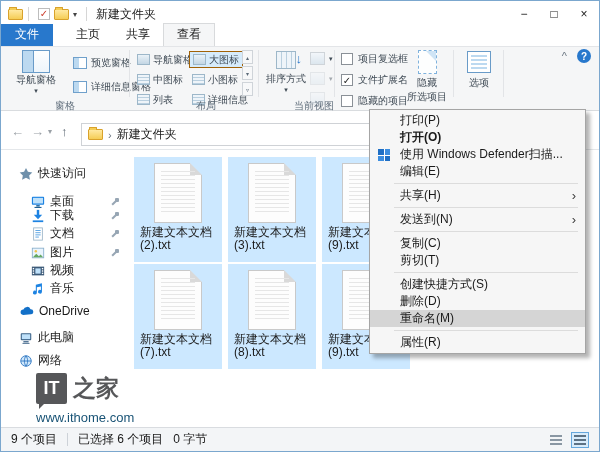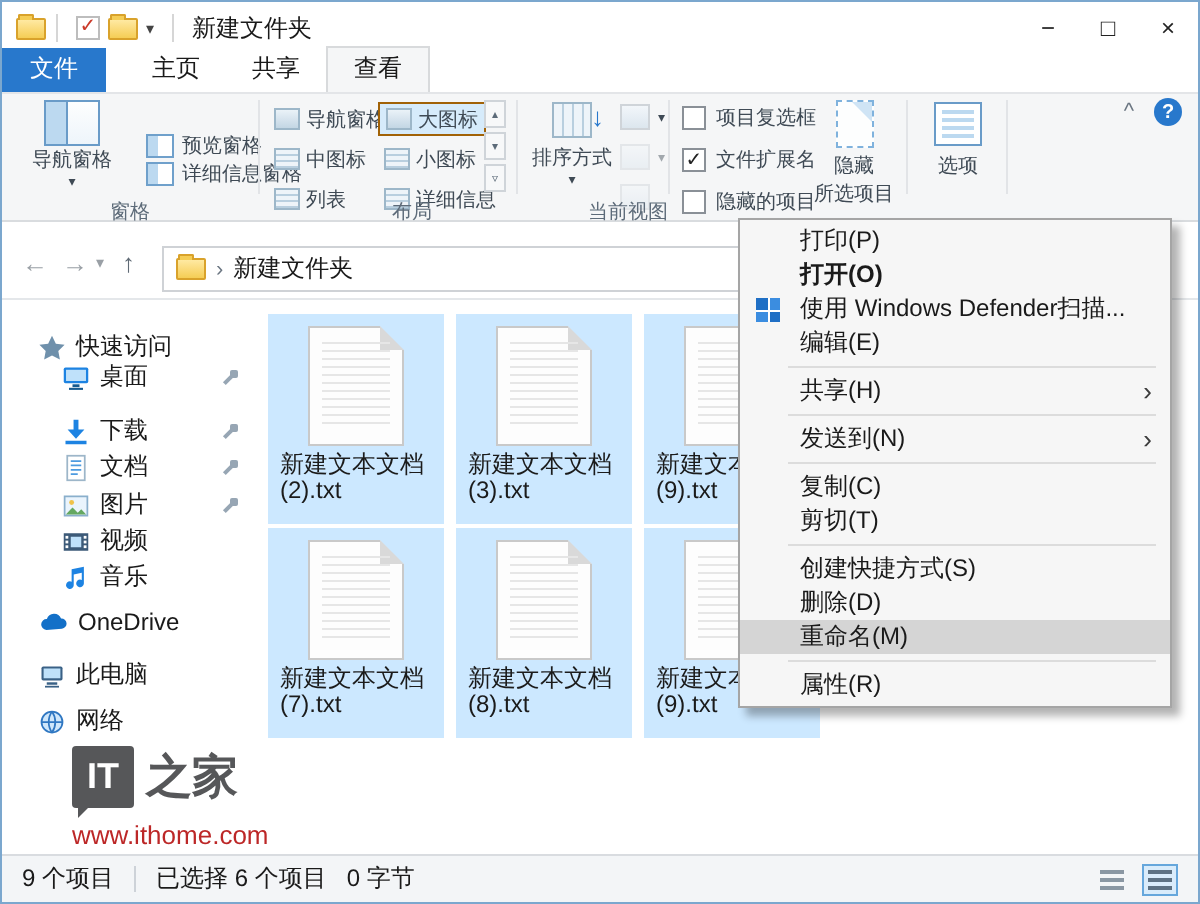--- a/index.html
+++ b/index.html
@@ -77,21 +77,21 @@
   .doc{width:48px;height:60px;margin:0 auto;background:#fdfdfd;border:1px solid #c9c9c9;position:relative;}
   .doc::before{content:"";position:absolute;right:-1px;top:-1px;width:0;height:0;border:6px solid #d9d9d9;border-top-color:#cce8ff;border-right-color:#cce8ff;}
   .doc .lines{position:absolute;left:6px;right:6px;top:7px;bottom:7px;background:repeating-linear-gradient(#e6e6e6 0 1px,transparent 1px 4px);}
   .tile .lbl{margin-top:3px;padding:0 6px;line-height:13px;font-size:12px;color:#1b1b1b;}
 
   .watermark{position:absolute;left:35px;top:222px;opacity:.95;}
   .wm-row{display:flex;align-items:flex-end;gap:6px;}
   .wm-logo{width:31px;height:31px;background:#4e4f51;color:#fff;font-weight:bold;font-size:18px;display:flex;align-items:center;justify-content:center;border-radius:2px;position:relative;}
   .wm-logo::after{content:"";position:absolute;left:3px;bottom:-5px;border:5px solid transparent;border-top-color:#4e4f51;border-left-color:#4e4f51;}
   .wm-home{font-size:23px;font-weight:bold;color:#4e4f51;font-family:"Liberation Serif","DejaVu Serif",serif;}
-  .wm-url{margin-top:6px;color:#b91c1c;font-size:13px;}
+  .wm-url{margin-top:6px;color:#0c4a6e;font-size:13px;}
 
   
   .cmenu{position:absolute;left:368px;top:108px;width:217px;background:#f6f6f6;border:1px solid #a5a5a5;
     box-shadow:4px 4px 4px rgba(0,0,0,.3);padding:2px 0;z-index:10;}
   .mi{position:relative;height:17px;line-height:17px;padding-left:30px;white-space:nowrap;}
   .mi.bold{font-weight:bold;}
   .mi.hl{background:#d5d5d5;}
   .mi .marrow{position:absolute;right:9px;top:0;font-size:13px;color:#3c3c3c;}
   .msep{height:1px;background:#dcdcdc;margin:3px 7px 3px 24px;}
   .def-ico{position:absolute;left:8px;top:3px;width:12px;height:12px;display:grid;grid-template-columns:1fr 1fr;grid-template-rows:1fr 1fr;gap:1px;background:#fff;}
@@ -136,21 +136,21 @@
     <span class="tab tab-active">查看</span>
   </div>
 
   <div class="ribbon">
 
     <div class="bigbtn" style="left:6px;top:3px;width:58px;">
       <span class="navpane-ico"></span>
       <span>导航窗格</span>
       <span style="font-size:7px;">▾</span>
     </div>
-    <div class="smallrow" style="left:72px;top:19px;">
+    <div class="smallrow" style="left:72px;top:9px;">
       <span class="pane-ico"></span>
       <span>预览窗格</span>
     </div>
     <div class="smallrow" style="left:72px;top:33px;">
       <span class="pane-ico"></span>
       <span>详细信息窗格</span>
     </div>
     <div class="rsep" style="left:128px;"></div>
 
     <div class="vopt" style="left:133px;top:4px;">
@@ -258,21 +258,21 @@
 
   <div class="main">
 
     <div class="sidebar">
       <div class="side-item lvl0" style="top:13px;">
         <svg width="14" height="14" viewBox="0 0 16 16">
             <path d="M8 1l2.2 4.5 5 .7-3.6 3.5.9 4.9L8 12.3 3.5 14.6l.9-4.9L.8 6.2l5-.7z" fill="#6f90ab"></path>
           </svg>
         <span>快速访问</span>
       </div>
-      <div class="side-item" style="top:28px;">
+      <div class="side-item" style="top:41px;">
         <svg width="14" height="14" viewBox="0 0 16 16">
             <rect x="1" y="2" width="14" height="9" rx="1" fill="#1d83e2"></rect>
             <rect x="2.3" y="3.3" width="11.4" height="6.4" fill="#bfe1fa"></rect>
             <rect x="6" y="11.6" width="4" height="1.6" fill="#14598f"></rect>
             <rect x="4" y="13.6" width="8" height="1.2" fill="#14598f"></rect>
           </svg>
         <span>桌面</span>
         <span class="pin"></span>
       </div>
       <div class="side-item" style="top:55px;">

